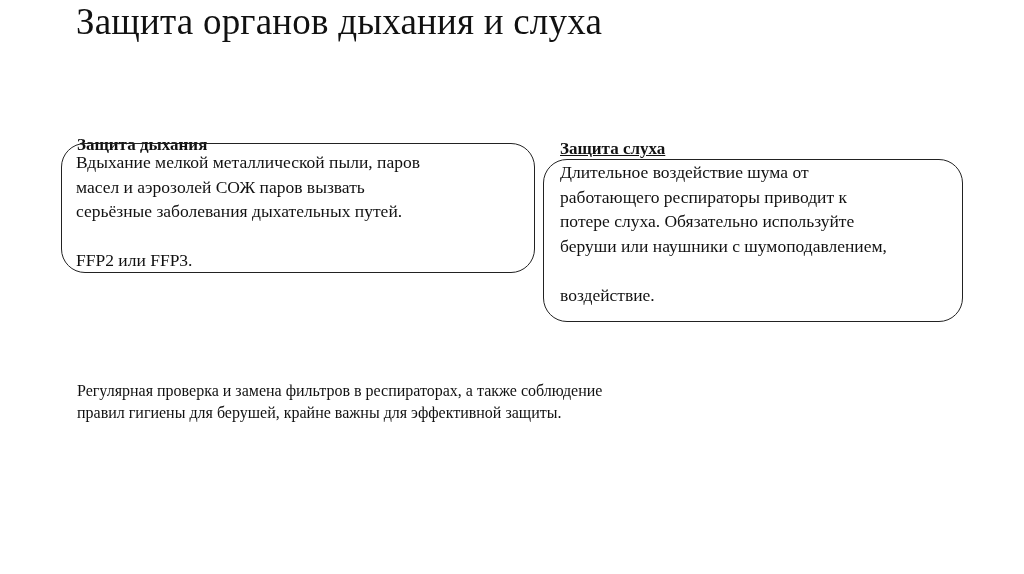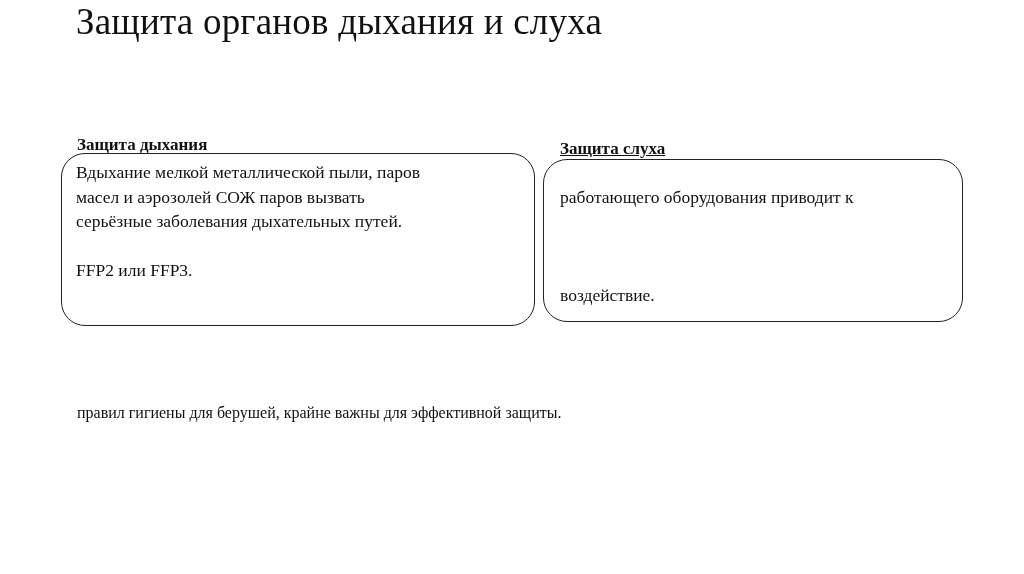--- a/index.html
+++ b/index.html
@@ -37,23 +37,23 @@
     #heading-hearing { left: 560px; top: 139px; text-decoration: underline; }
 
     .card {
       position: absolute;
       border: 1.5px solid #222222;
       border-radius: 24px;
       box-sizing: border-box;
     }
     #card-breathing {
       left: 61px;
-      top: 153px;
+      top: 143px;
       width: 474px;
-      height: 173px;
+      height: 130px;
     }
     #card-hearing {
       left: 543px;
       top: 159px;
       width: 420px;
       height: 163px;
     }
     .card-text {
       position: absolute;
       margin: 0;
@@ -94,25 +94,25 @@
     <span>серьёзные заболевания дыхательных путей.</span><br>
     <br>
     <span>FFP2 или FFP3.</span>
   </p>
 </div>
 
 <h2 class="section-heading" id="heading-hearing">Защита слуха</h2>
 
 <div class="card" id="card-hearing">
   <p class="card-text">
-    <br>
-    <span>работающего оборудования приводит к</span><br>
-    <br>
-    <br>
+    <span>Длительное воздействие шума от</span><br>
+    <span>работающего респираторы приводит к</span><br>
+    <span>потере слуха. Обязательно используйте</span><br>
+    <span>беруши или наушники с шумоподавлением,</span><br>
     <br>
     <span>воздействие.</span>
   </p>
 </div>
 
 <p class="footer-note">
-  <br>
+  <span>Регулярная проверка и замена фильтров в респираторах, а также соблюдение</span><br>
   <span>правил гигиены для берушей, крайне важны для эффективной защиты.</span>
 </p>
 
 </body></html>

